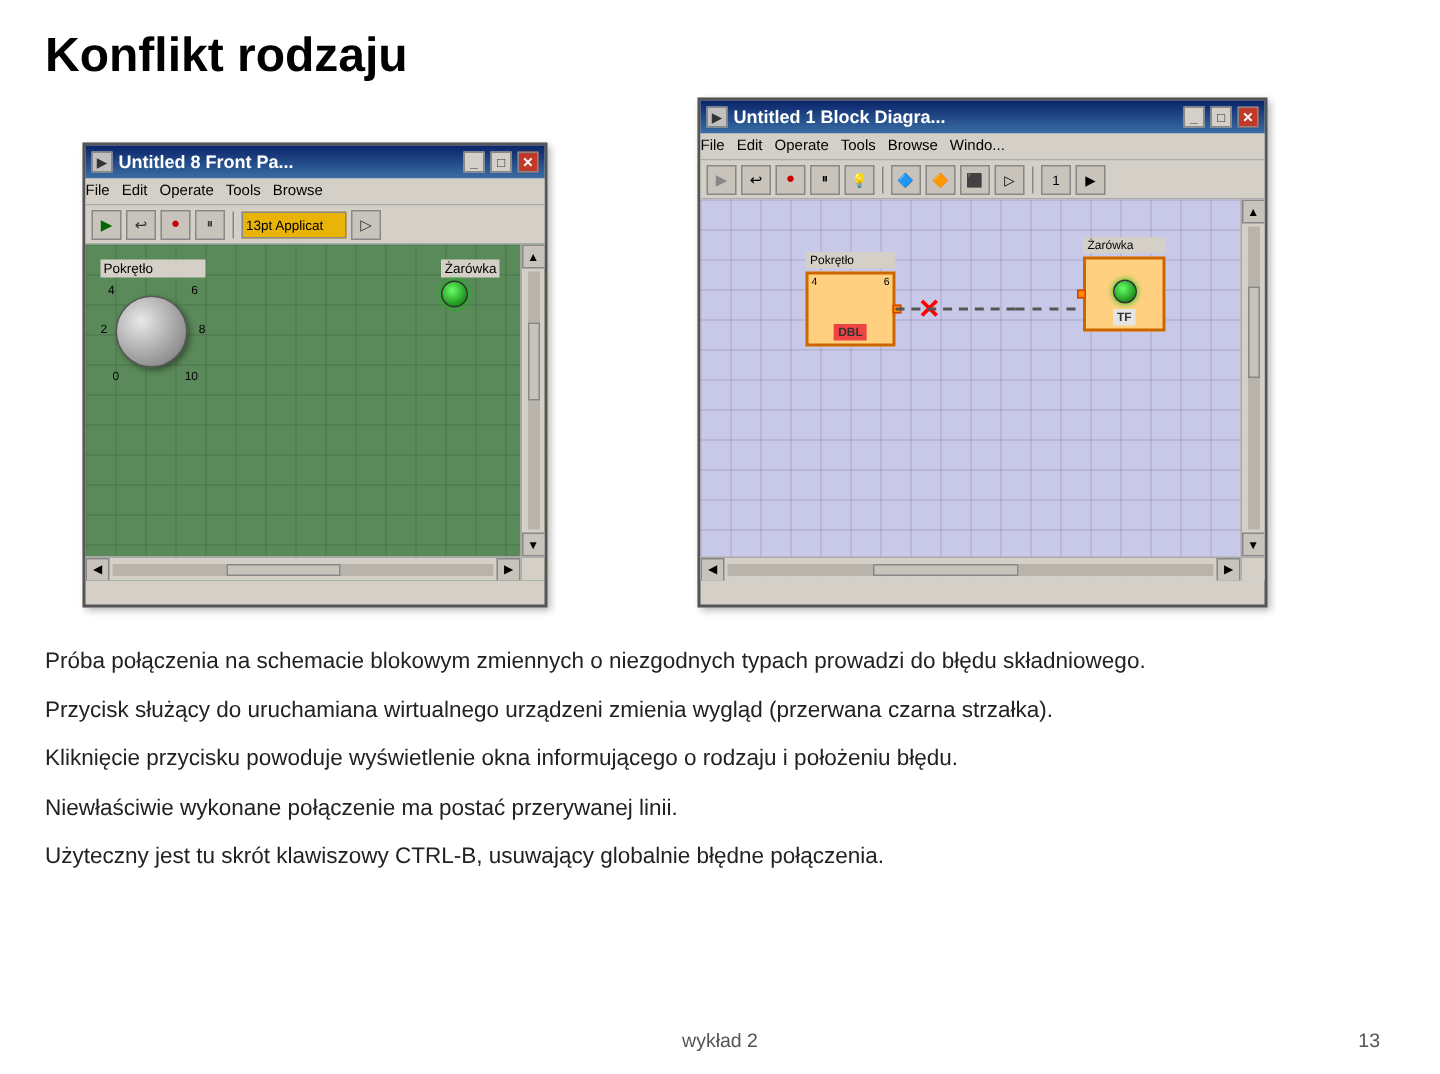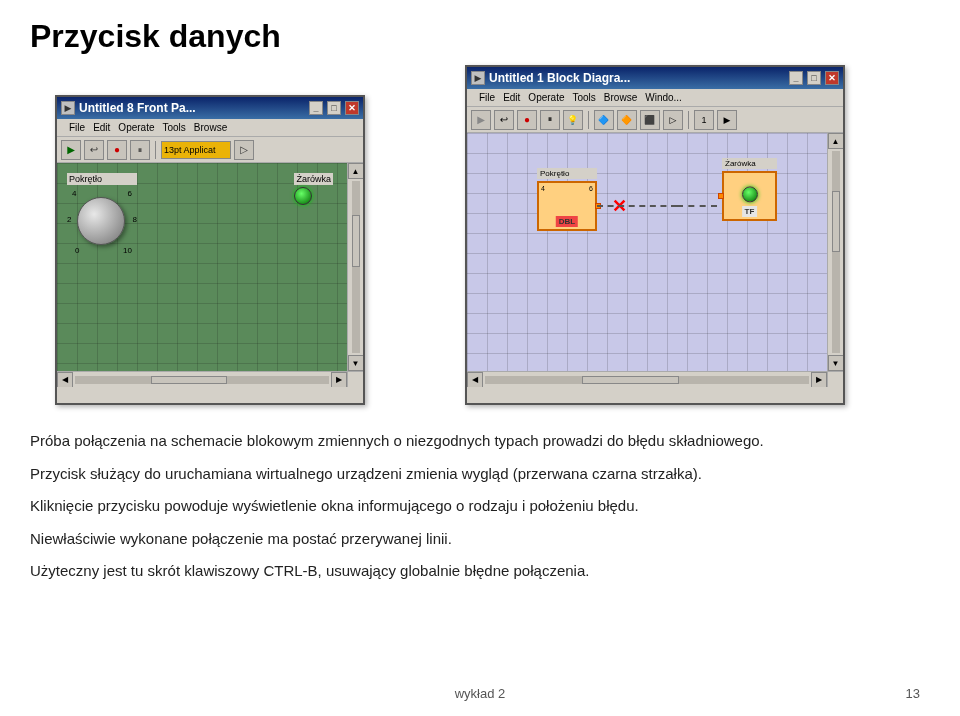--- a/index.html
+++ b/index.html
@@ -77,21 +77,21 @@
     }
     .win-btn.minimize { background: #d4d0c8; color: #333; }
     .win-btn.maximize { background: #d4d0c8; color: #333; }
     .win-btn.close { background: #c0392b; color: #fff; }
 
     .win-menubar {
       height: 18px;
       background: #d4d0c8;
       display: flex;
       align-items: center;
-      padding: 0 12px;
+      padding: 0 0;
       gap: 8px;
       border-bottom: 1px solid #aaa;
     }
     .win-menubar span {
       font-size: 10px;
       color: #000;
       cursor: pointer;
     }
 
     .win-toolbar {
@@ -347,21 +347,21 @@
     
     .icon-run::before { content: '▶'; font-size: 10px; color: #006600; }
     .icon-stop::before { content: '●'; font-size: 10px; color: #cc0000; }
     .icon-pause::before { content: '⏸'; font-size: 9px; color: #333; }
     .icon-arr::before { content: '▷'; font-size: 10px; color: #333; }
     .icon-back::before { content: '↩'; font-size: 10px; color: #333; }
   </style>
 </head>
 <body>
 
-<h1 class="main-title">Przycisk danych</h1>
+<h1 class="main-title">Konflikt rodzaju</h1>
 
 <div class="win-left">
 
   <div class="win-titlebar">
     <div class="title-icon">▶</div>
     <span class="title-text">Untitled 8 Front Pa...</span>
     <div class="win-btn minimize">_</div>
     <div class="win-btn maximize">□</div>
     <div class="win-btn close">✕</div>
   </div>

